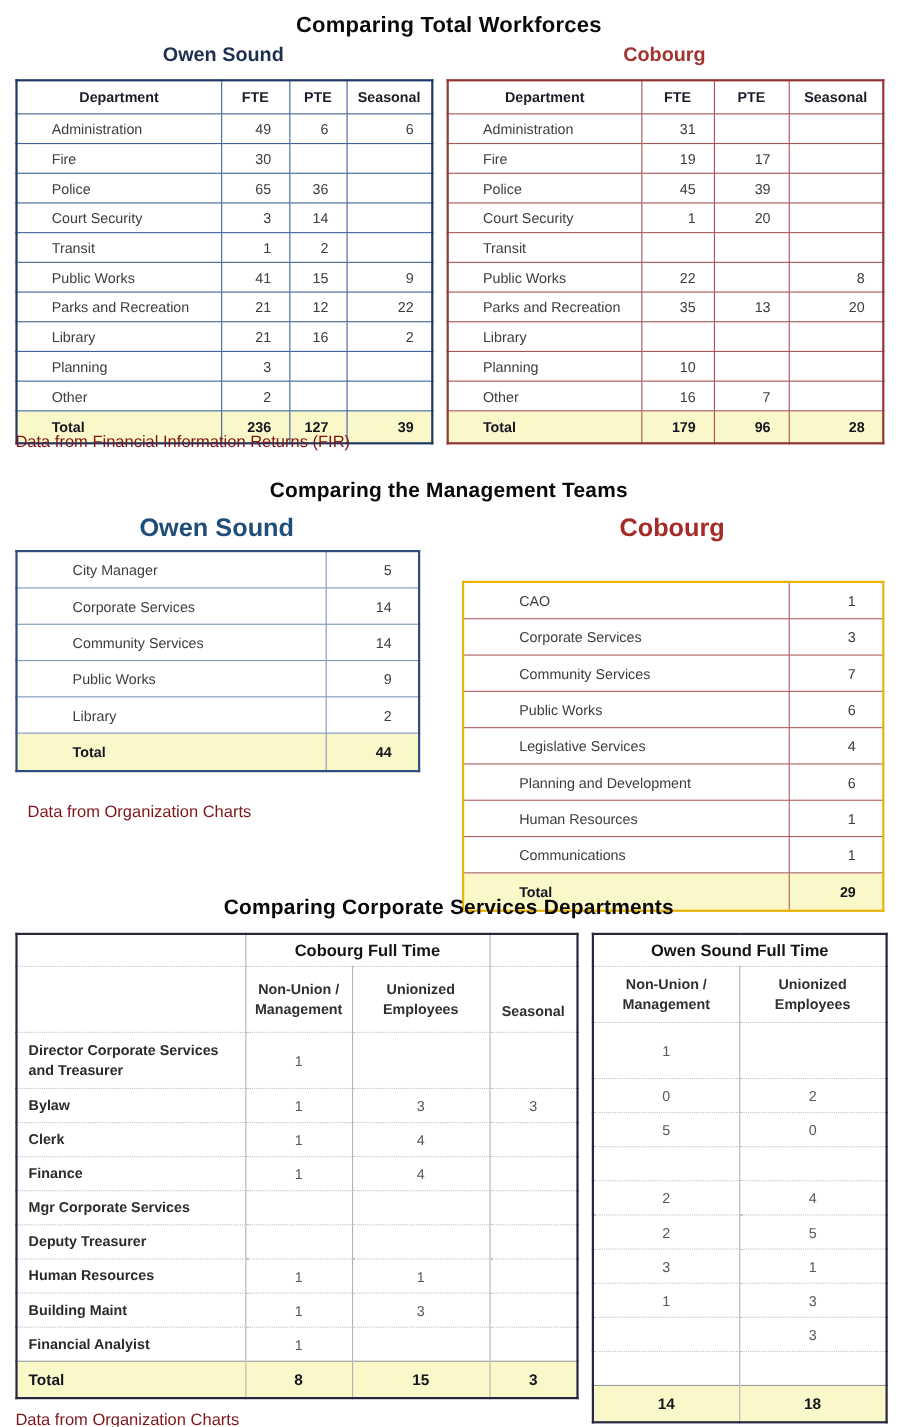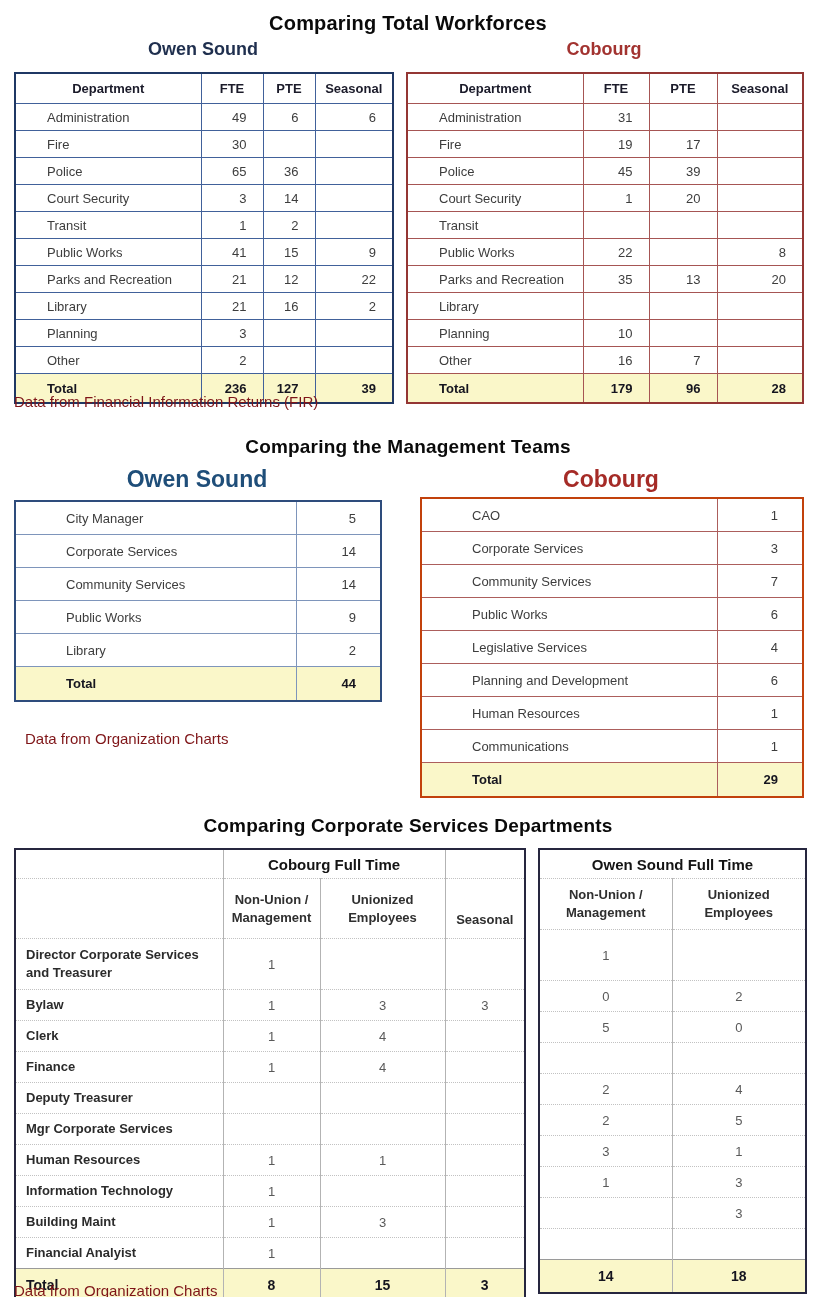--- a/index.html
+++ b/index.html
@@ -31,21 +31,21 @@
 
   
   .mg{font-size:13px;}
   .mg td{color:#3d3d3d;}
   .mg td.lbl{text-align:left;padding-left:50px;}
   .mg td.num{text-align:right;padding-right:24px;}
   .mg tr td{height:30px;}
   .mg tr.total td{background:#FAF7C9;font-weight:bold;color:#15151f;height:31px;}
   .mg.owen{border:2px solid #2E4C7C;}
   .mg.owen td{border:1px solid #7E95BB;}
-  .mg.cob{border:2px solid #c2410c;}
+  .mg.cob{border:2px solid #eab308;margin-top:31px;}
   .mg.cob td{border:1px solid #AC5E5C;}
 
   
   .cs{font-size:13px;border:2px solid #26263F;}
   .cs th,.cs td{border-left:1px solid #b3b3b3;border-top:1px dotted #c2c2c2;}
   .cs tr.toprow th{height:26px;font-size:15px;font-weight:bold;color:#141414;text-align:center;border-top:none;}
   .cs tr.sub th{height:50px;font-weight:bold;color:#2f2f2f;text-align:center;vertical-align:middle;line-height:1.35;padding:0 6px;}
   .cs tr.sub th.seasonal{vertical-align:bottom;padding-bottom:9px;}
   .cs td{height:28px;color:#595959;}
   .cs td.lbl{font-weight:bold;color:#2b2b2b;text-align:left;padding-left:10px;line-height:1.35;}
@@ -357,41 +357,35 @@
           <td class="num">4</td>
           <td class="num"></td>
         </tr>
       <tr>
           <td class="lbl">Finance</td>
           <td class="num">1</td>
           <td class="num">4</td>
           <td class="num"></td>
         </tr>
       <tr>
+          <td class="lbl">Mgr Corporate Services</td>
+          <td class="num"></td>
+          <td class="num"></td>
+          <td class="num"></td>
+        </tr>
+      <tr>
           <td class="lbl">Deputy Treasurer</td>
           <td class="num"></td>
           <td class="num"></td>
           <td class="num"></td>
         </tr>
       <tr>
-          <td class="lbl">Mgr Corporate Services</td>
-          <td class="num"></td>
-          <td class="num"></td>
-          <td class="num"></td>
-        </tr>
-      <tr>
           <td class="lbl">Human Resources</td>
           <td class="num">1</td>
           <td class="num">1</td>
-          <td class="num"></td>
-        </tr>
-      <tr>
-          <td class="lbl">Information Technology</td>
-          <td class="num">1</td>
-          <td class="num"></td>
           <td class="num"></td>
         </tr>
       <tr>
           <td class="lbl">Building Maint</td>
           <td class="num">1</td>
           <td class="num">3</td>
           <td class="num"></td>
         </tr>
       <tr>
           <td class="lbl">Financial Analyist</td>

